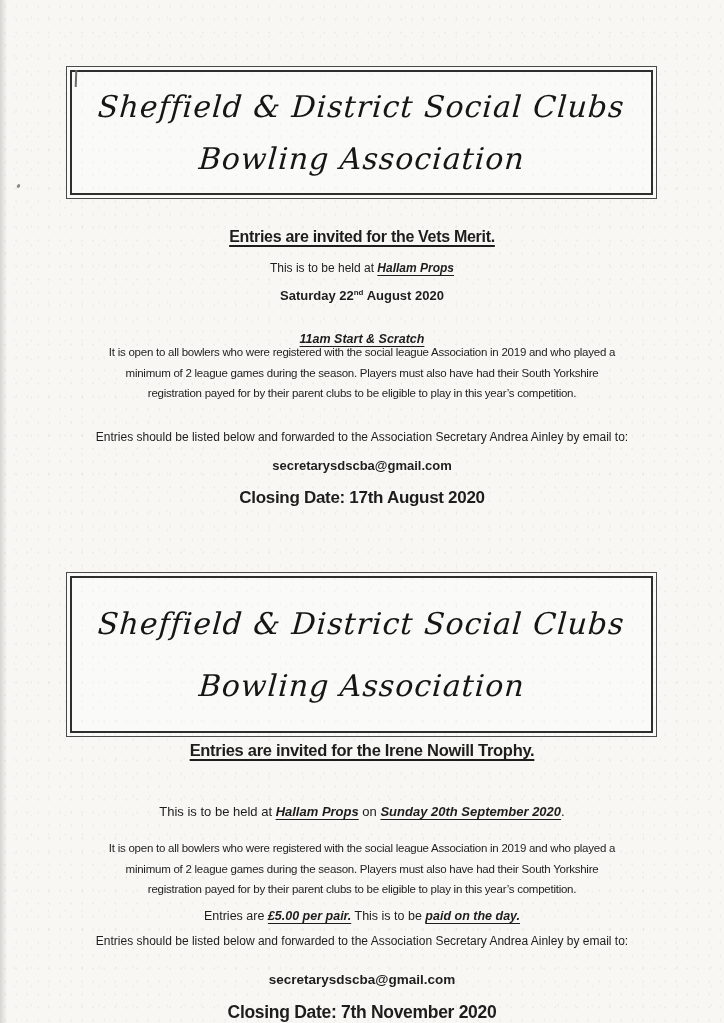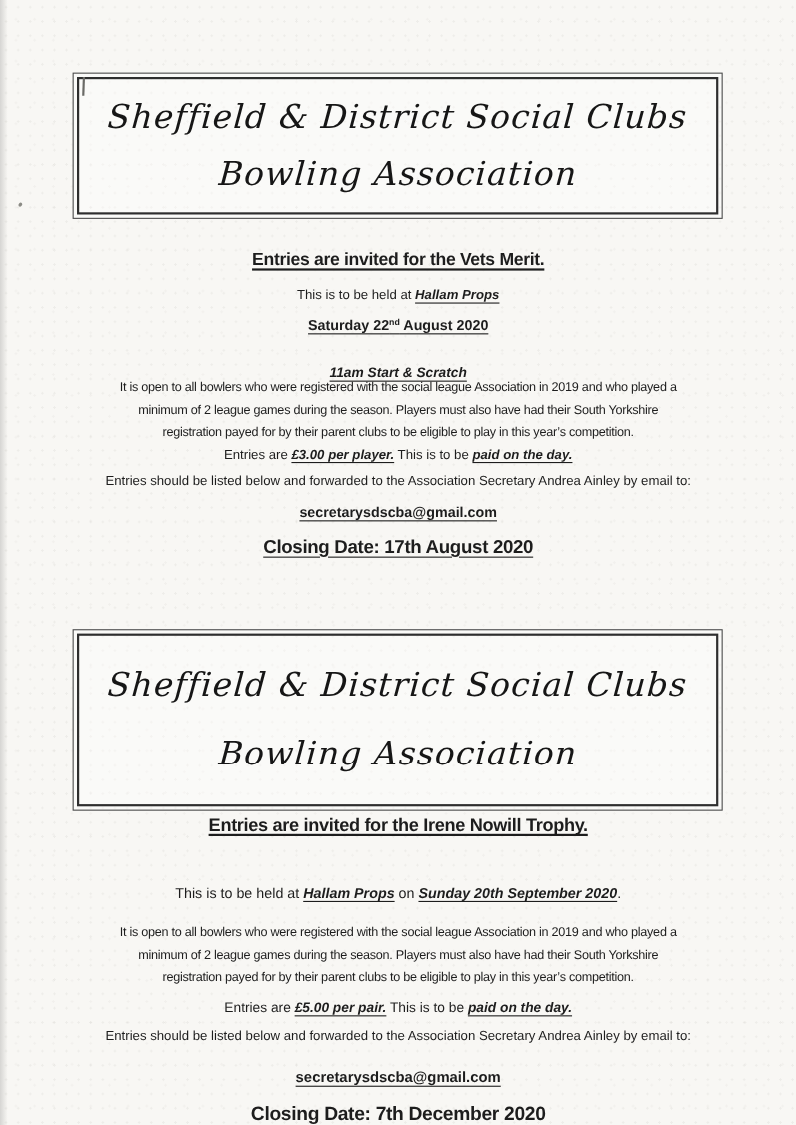--- a/index.html
+++ b/index.html
@@ -41,21 +41,21 @@
   }
   .banner-1 { top:66px; height:133px; }
   .banner-2 { top:572px; height:165px; }
 
   
   .heading {
     font-weight:bold; text-decoration:underline;
     text-decoration-thickness:1.6px; text-underline-offset:3px;
     letter-spacing:-0.3px;
   }
-  .b-u  { font-weight:bold; text-decoration:underline; text-underline-offset:2.5px; }
+  .b-u  { font-weight:bold; text-underline-offset:2.5px; }
   .bi-u { font-weight:bold; font-style:italic; text-decoration:underline; text-underline-offset:2.5px; }
   .para { font-weight:normal; font-size:11.5px; letter-spacing:-0.25px; line-height:20.5px; }
   sup.ord { font-size:8px; vertical-align:super; }
 
   
   .artifact { position:absolute; background:#6a6a66; pointer-events:none; }
   .tick   { left:75px; top:70px; width:1.5px; height:17px; transform:rotate(2deg); }
   .speck  { left:17px; top:184px; width:3px; height:4px; border-radius:50%; background:#8b8b85; transform:rotate(40deg); }
 </style>
 </head>
@@ -84,23 +84,20 @@
   </div>
 
   <div class="line bi-u" style="top:332px; font-size:12.5px;">11am Start &amp; Scratch</div>
 
   <div class="line para" style="top:342px;">
     <div>It is open to all bowlers who were registered with the social league Association in 2019 and who played a</div>
     <div>minimum of 2 league games during the season. Players must also have had their South Yorkshire</div>
     <div>registration payed for by their parent clubs to be eligible to play in this year’s competition.</div>
   </div>
 
-  <div class="line" style="top:406px; font-size:12px;">
-    <span>Entries are </span><span class="bi-u">£3.00 per player.</span><span> This is to be </span><span class="bi-u">paid on the day.</span>
-  </div>
 
   <div class="line" style="top:430px; font-size:12px;">Entries should be listed below and forwarded to the Association Secretary Andrea Ainley by email to:</div>
 
   <div class="line b-u" style="top:458px; font-size:13px;">secretarysdscba@gmail.com</div>
 
   <div class="line b-u" style="top:488px; font-size:17px; letter-spacing:-0.3px;">Closing Date: 17th August 2020</div>
 
   <div class="banner banner-2">
     <div class="banner-inner">
       <div class="script">Sheffield &amp; District Social Clubs</div>
@@ -121,14 +118,14 @@
   </div>
 
   <div class="line" style="top:909px; font-size:12.5px;">
     <span>Entries are </span><span class="bi-u">£5.00 per pair.</span><span> This is to be </span><span class="bi-u">paid on the day.</span>
   </div>
 
   <div class="line" style="top:934px; font-size:12px;">Entries should be listed below and forwarded to the Association Secretary Andrea Ainley by email to:</div>
 
   <div class="line b-u" style="top:972px; font-size:13.5px;">secretarysdscba@gmail.com</div>
 
-  <div class="line" style="top:1002px; font-size:17.5px; font-weight:bold; letter-spacing:-0.3px;">Closing Date: 7th December 2020</div>
+  <div class="line" style="top:1002px; font-size:17.5px; font-weight:bold; letter-spacing:-0.3px;">Closing Date: 7th November 2020</div>
 </div>
 
 </body></html>

